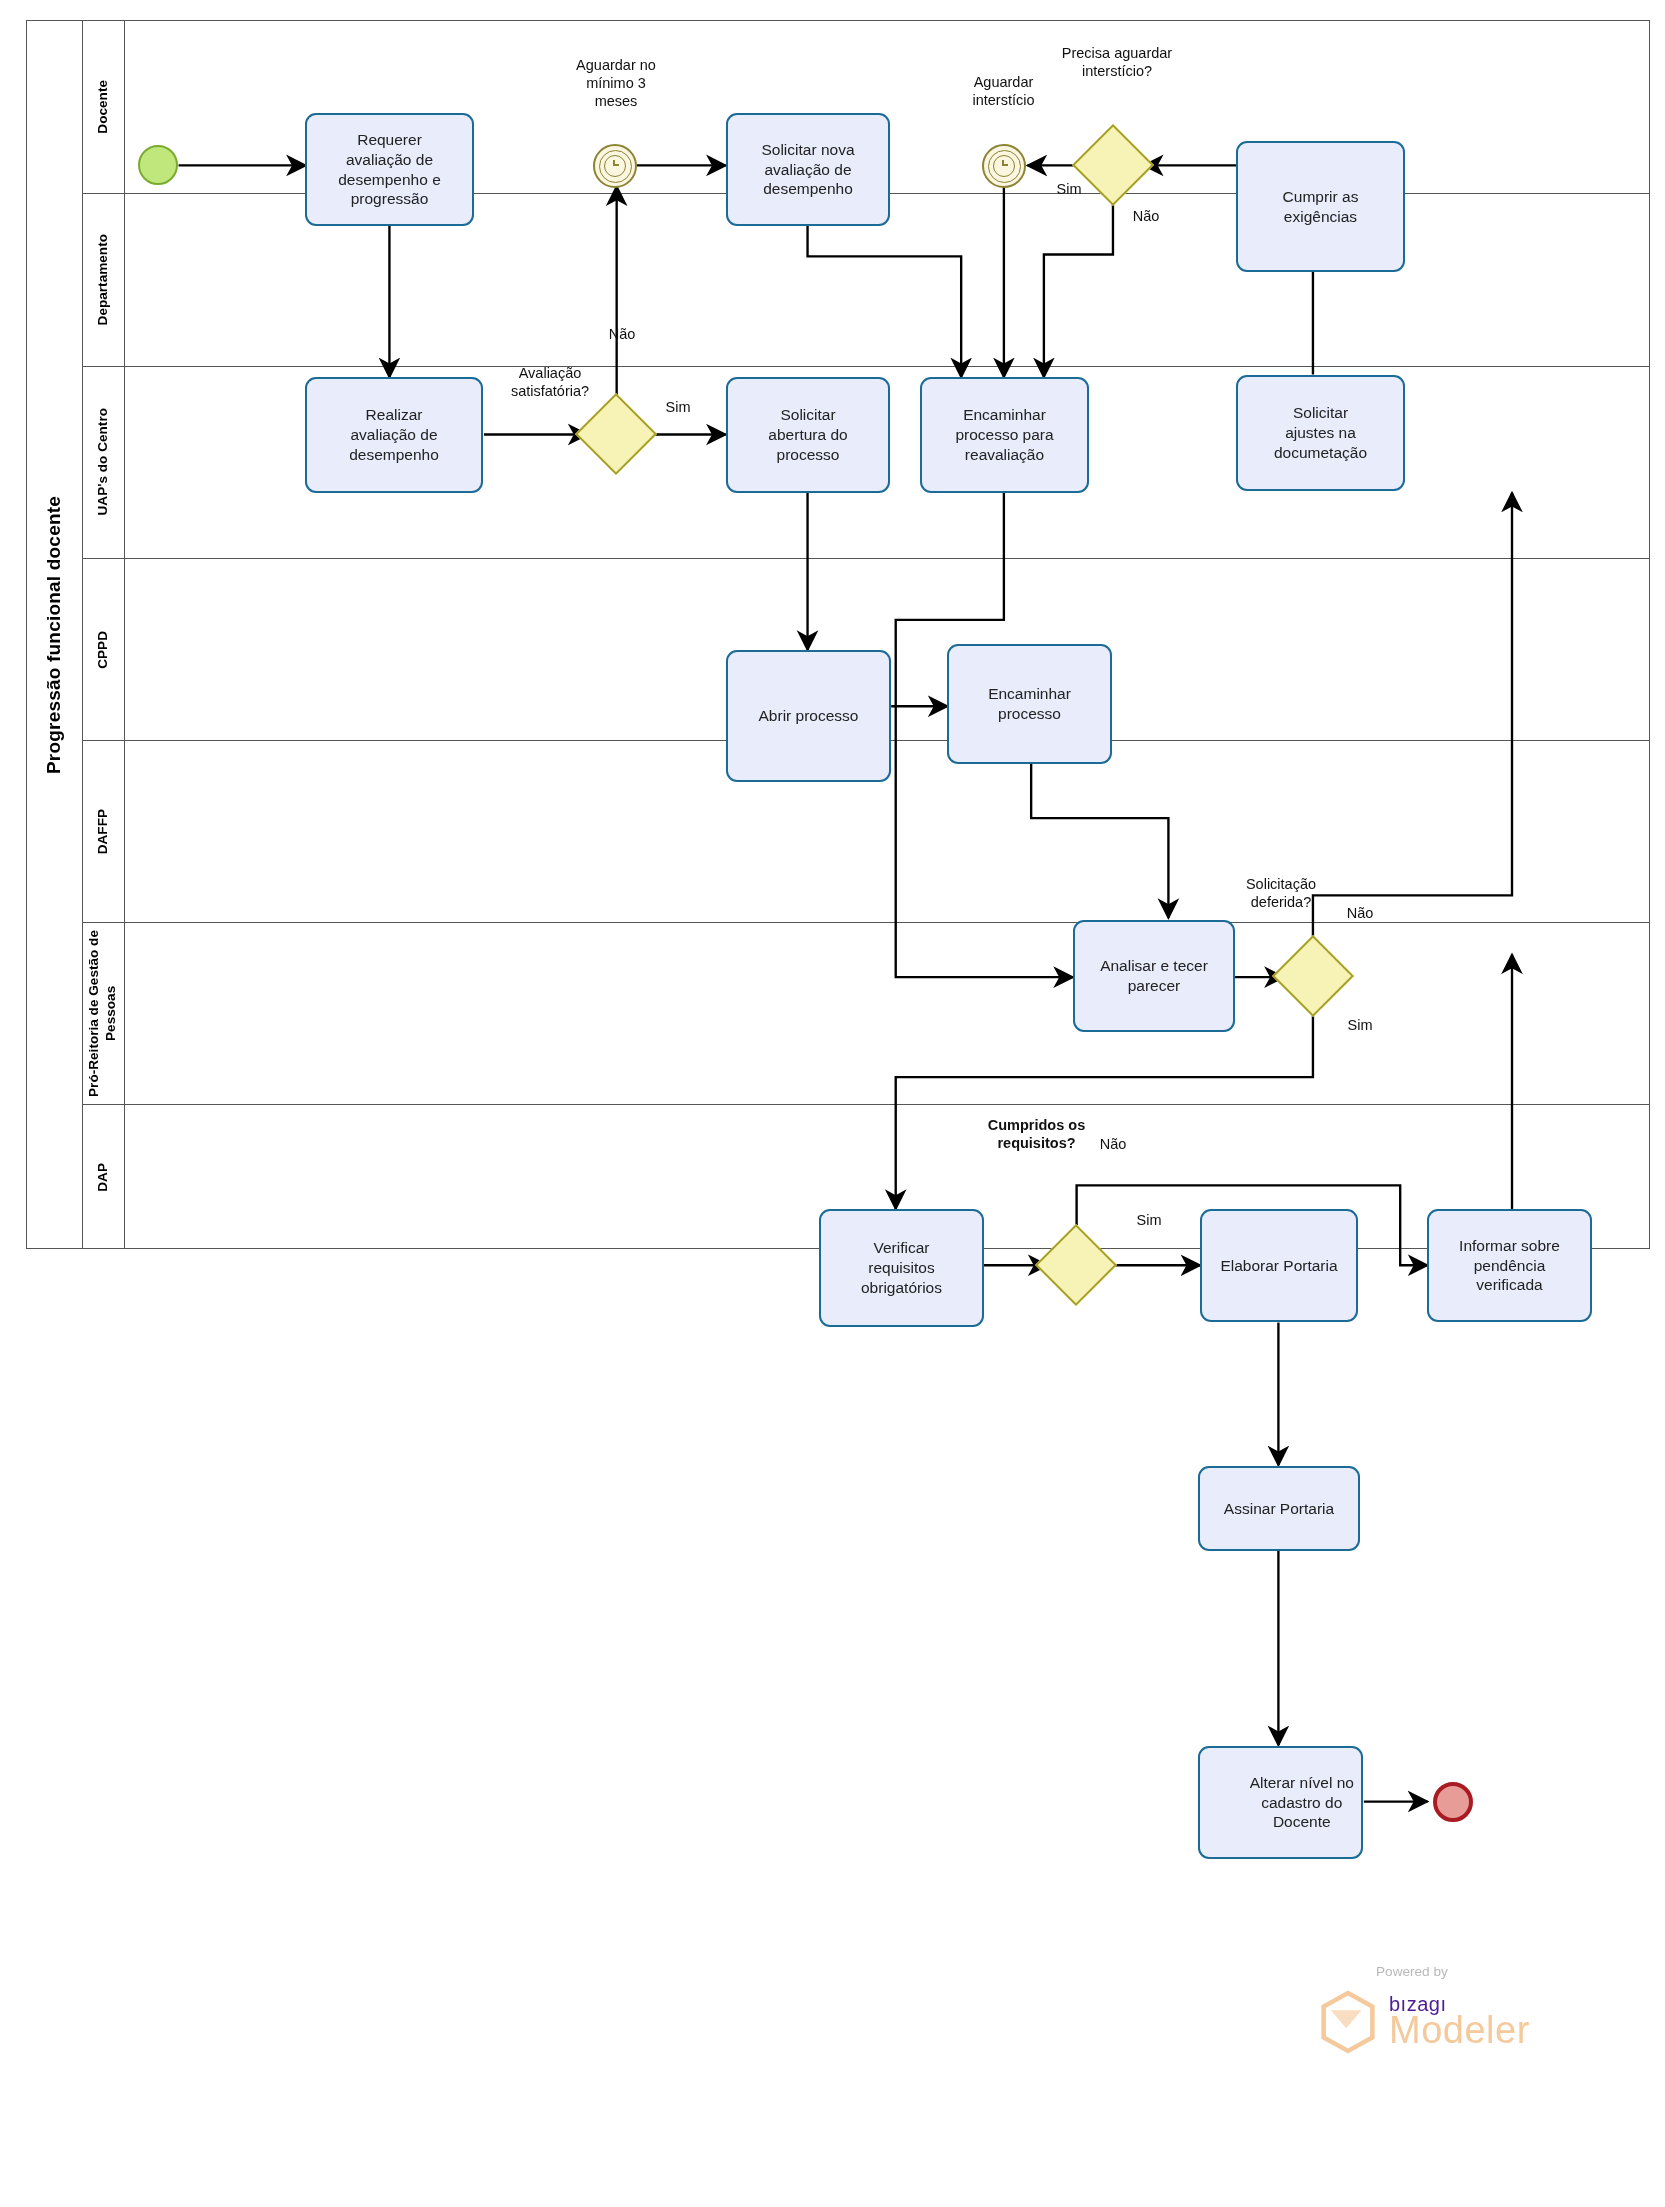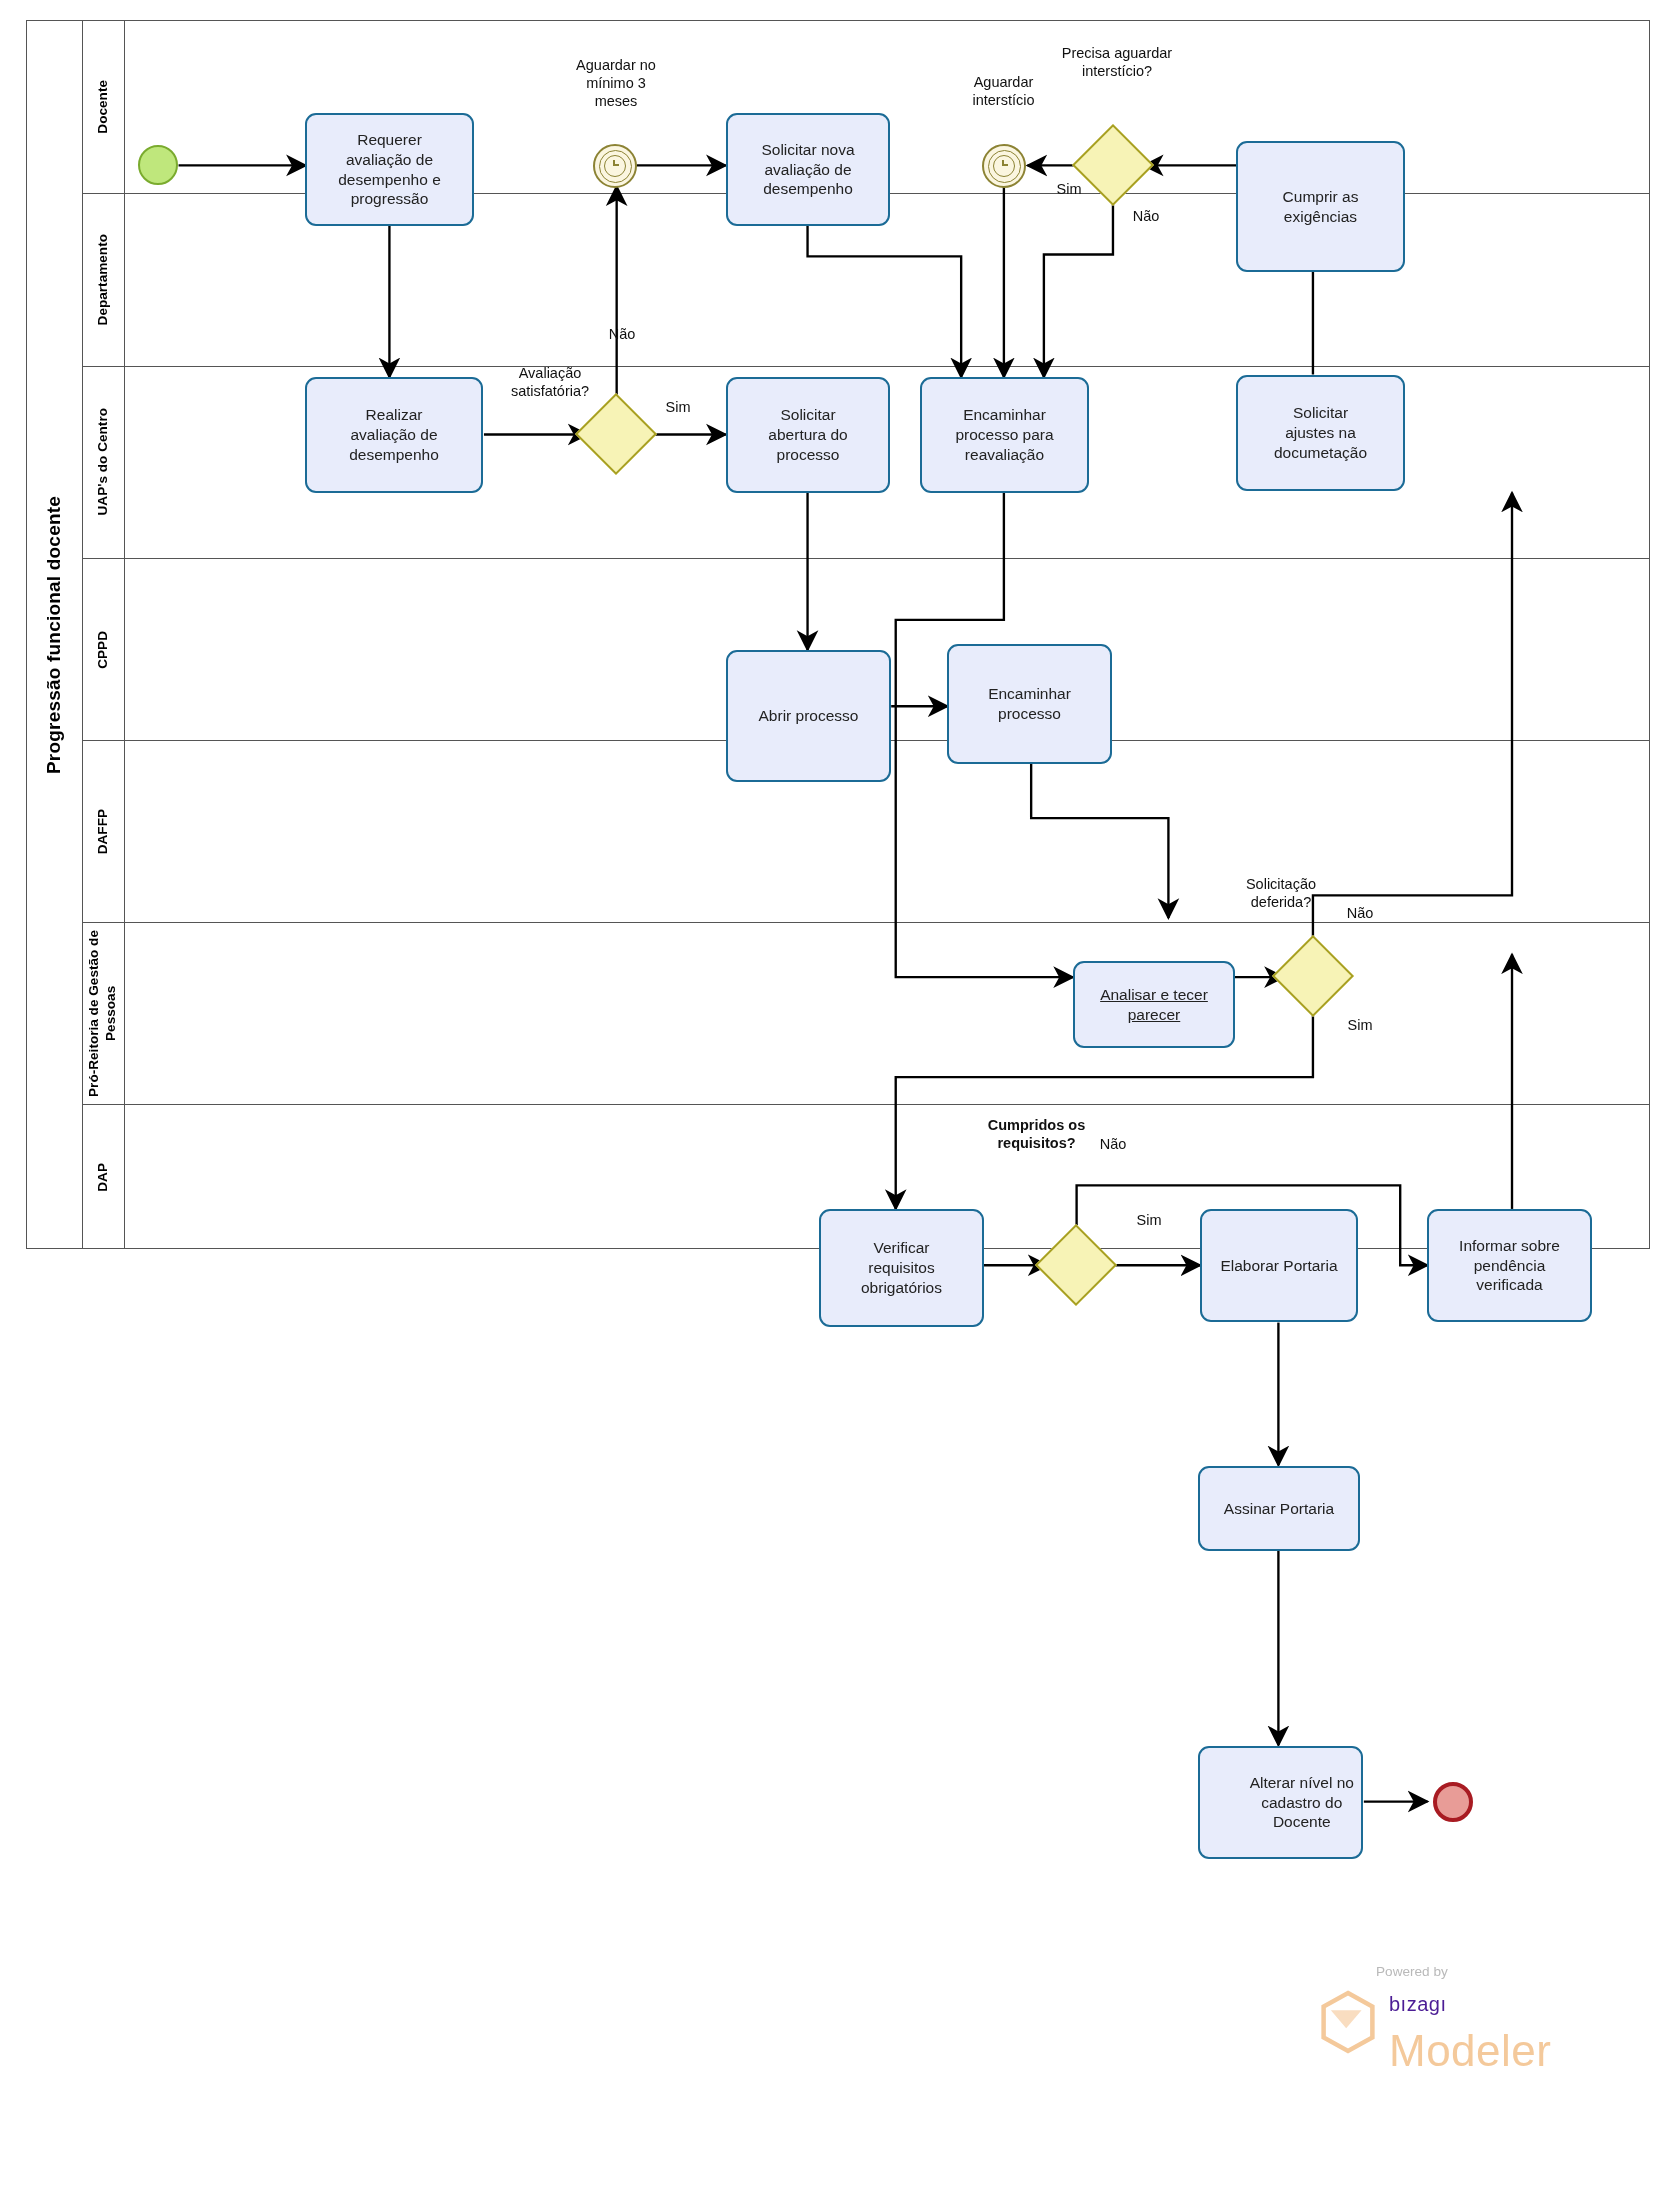--- a/index.html
+++ b/index.html
@@ -199,22 +199,22 @@
   }
   .brand-bizagi {
     position: absolute;
     left: 80px; top: 29px;
     font-size: 20px;
     color: #4c1d95;
     letter-spacing: 0.5px;
   }
   .brand-modeler {
     position: absolute;
-    left: 80px; top: 62px;
-    font-size: 44px;
+    left: 80px; top: 45px;
+    font-size: 38px;
     color: #f4c99b;
     letter-spacing: 0.5px;
   }
 </style>
 </head>
 <body>
 
 <div id="canvas">
 
   <div class="pool">
@@ -395,21 +395,21 @@
 
   <div class="task" style="left:1236px; top:375px; width:169px; height:116px;">Solicitar
 ajustes na
 documetação</div>
 
   <div class="task" style="left:726px; top:650px; width:165px; height:132px;">Abrir processo</div>
 
   <div class="task" style="left:947px; top:644px; width:165px; height:120px;">Encaminhar
 processo</div>
 
-  <div class="task" style="left:1073px; top:961px; width:162px; height:87px;text-decoration:underline;">Analisar e tecer
+  <div class="task" style="left:1073px; top:920px; width:162px; height:112px;">Analisar e tecer
 parecer</div>
 
   <span class="flabel" style="left:1213px; top:875px; width:136px;">Solicitação
 deferida?</span>
 
   <div class="gateway" style="left:1284px; top:947px;"></div>
 
   <span class="flabel" style="left:1338px; top:904px; width:44px;">Não</span>
   <span class="flabel" style="left:1338px; top:1016px; width:44px;">Sim</span>
 

